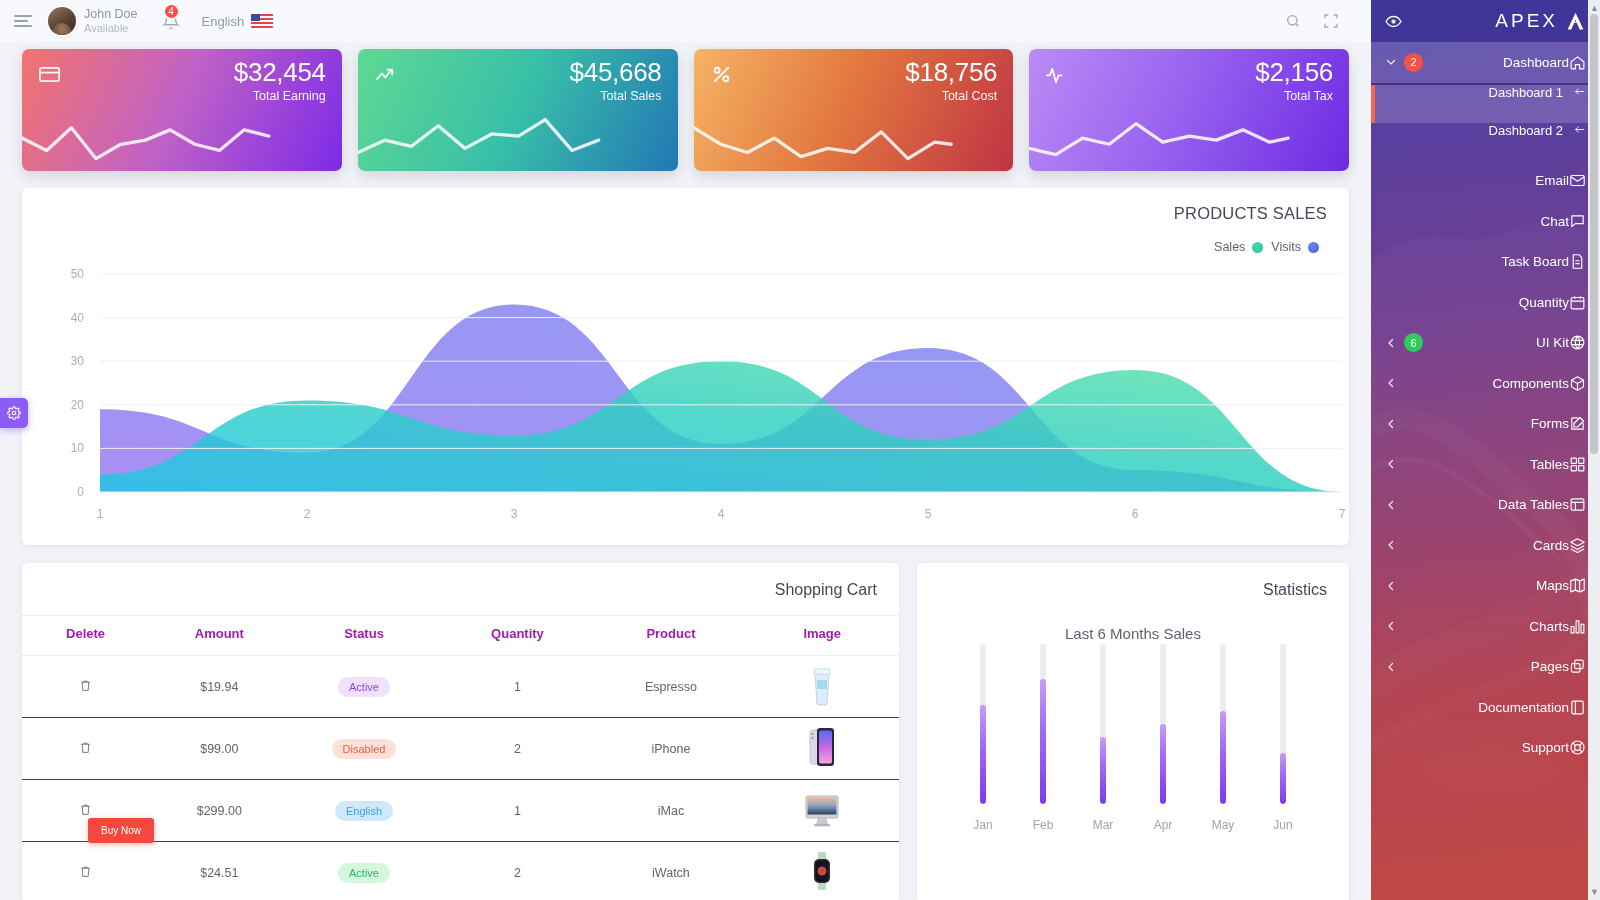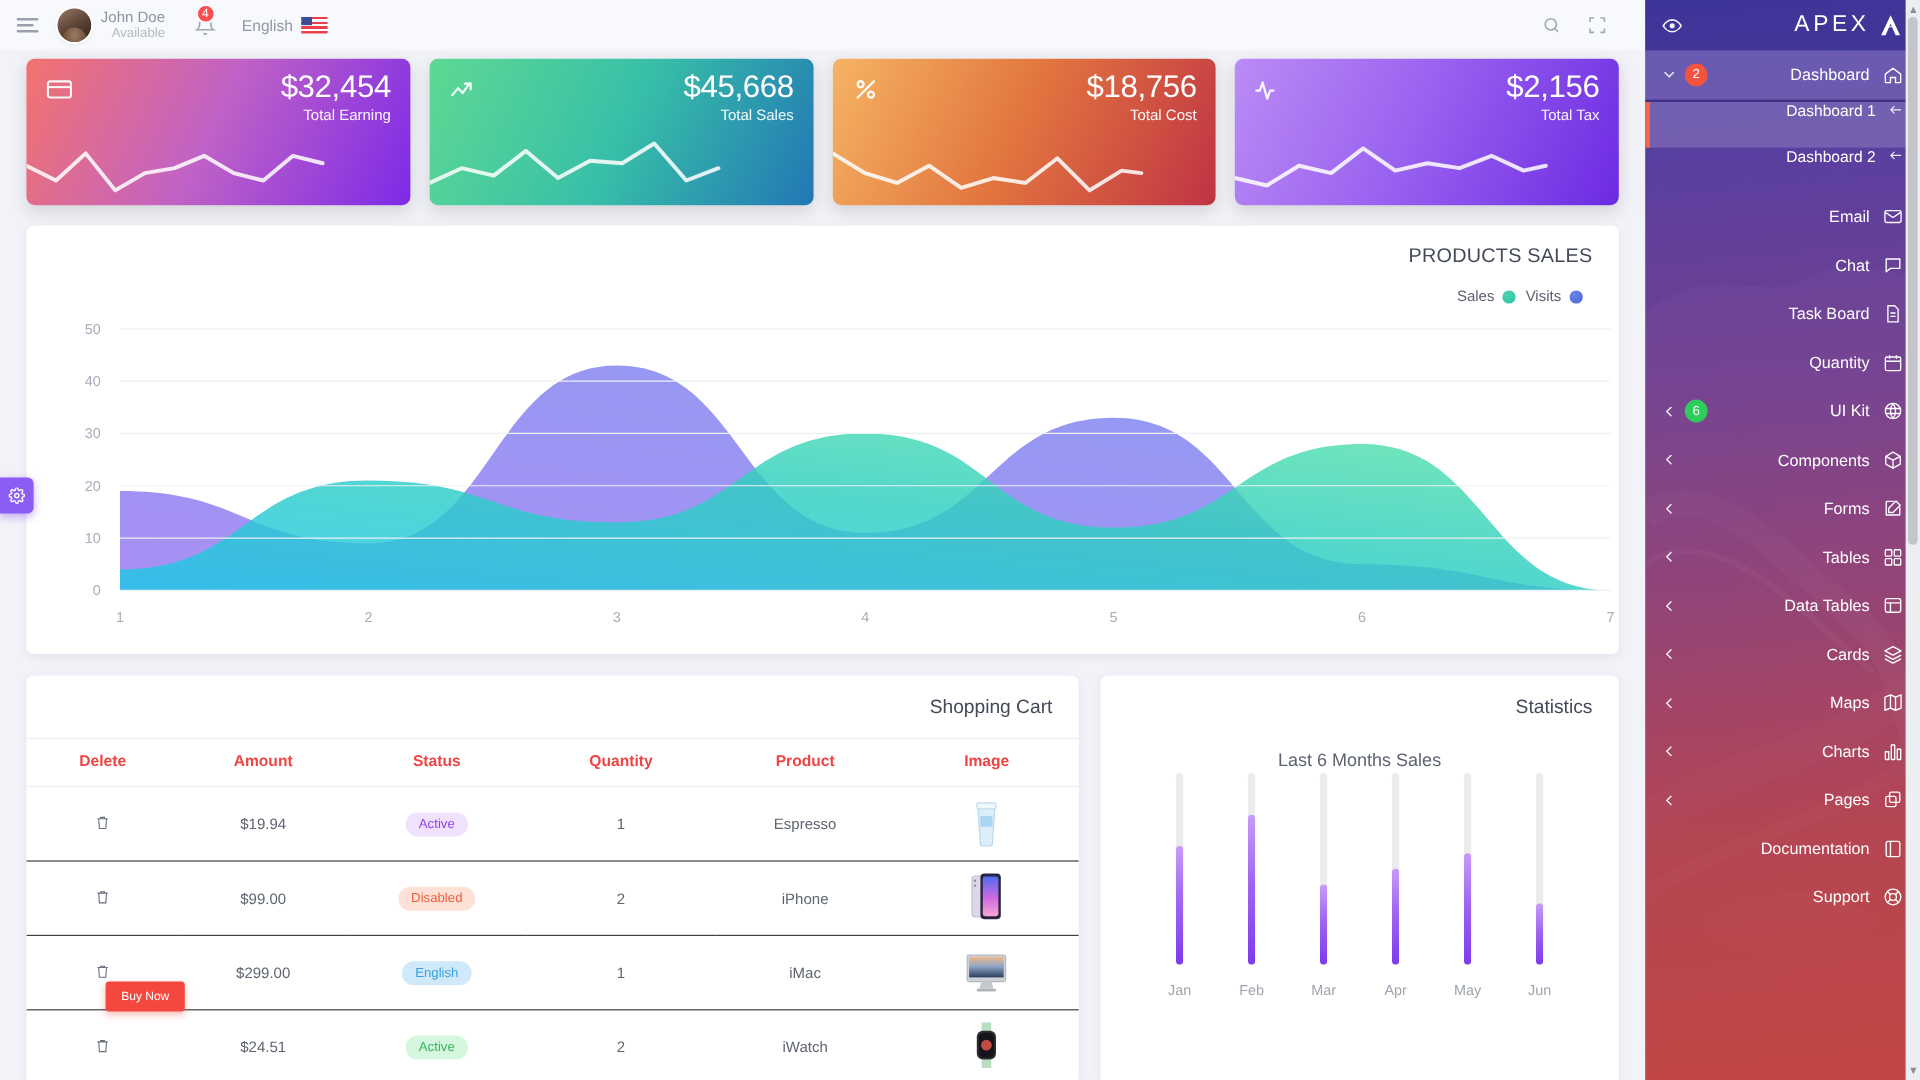--- a/index.html
+++ b/index.html
@@ -12,21 +12,20 @@
   .app { position:relative; width:1600px; height:900px; display:flex; }
 
   
   .main { position:relative; width:1371px; height:900px; overflow:hidden; }
 
   
   .topbar {
     height:42px; background:#f8f9fc;
     display:flex; align-items:center; padding:0 14px;
     position:relative;
-    text-align:right;
   }
   .hamburger { width:20px; display:flex; flex-direction:column; gap:3px; cursor:pointer; margin-right:14px; }
   .hamburger span { height:2px; background:#9aa0ad; border-radius:2px; }
   .hamburger span:nth-child(1){ width:18px; }
   .hamburger span:nth-child(2){ width:14px; }
   .hamburger span:nth-child(3){ width:18px; }
 
   .avatar {
     width:28px; height:28px; border-radius:50%;
     background:linear-gradient(150deg,#8a6f5e 10%,#5d4436 50%,#3a2a20 90%);
@@ -82,21 +81,21 @@
   .leg { display:flex; align-items:center; gap:7px; font-size:12.5px; color:#5b6170; }
   .leg-dot { width:11px; height:11px; border-radius:50%; }
   .plot { position:absolute; left:0; right:0; top:78px; bottom:0; }
 
   
   .bottom { display:flex; gap:18px; padding:18px 22px 0 22px; }
   .cart-card { width:877px; height:340px; padding:0; overflow:hidden; position:relative; }
   .cart-title { text-align:right; font-size:16px; color:#44495a; padding:18px 22px 16px 22px; }
   table { width:100%; border-collapse:collapse; }
   thead th {
-    font-size:13px; font-weight:700; color:#ef4444; padding:10px 0 14px 0;
+    font-size:13px; font-weight:700; color:#a21caf; padding:10px 0 14px 0;
     border-top:1px solid #eceef3; border-bottom:1px solid #eceef3; text-align:center;
   }
   tbody td { font-size:12.5px; color:#5e6470; padding:0; height:62px; text-align:center;
              border-bottom:1px solid #404040; vertical-align:middle; }
   .trash { width:13px; height:15px; color:#6a7080; cursor:pointer; display:inline-block; }
   .badge { display:inline-block; font-size:11px; padding:4px 11px; border-radius:11px; }
   .b-active-p{ background:#f0e1fd; color:#8e44ec; }
   .b-disabled{ background:#fde0d6; color:#f0603f; }
   .b-paused  { background:#cfe9fb; color:#3aa0e0; }
   .b-active-g{ background:#d5f7dd; color:#36b560; }
@@ -149,21 +148,21 @@
     height:40.5px; display:flex; align-items:center; padding:0 14px;
     font-size:13.5px; cursor:pointer; position:relative; color:#fff;
   }
   .nav-item.parent.open { background:rgba(255,255,255,.14); }
   .nav-caret { width:12px; height:12px; opacity:.9; }
   .nav-badge {
     min-width:19px; height:19px; border-radius:50%; font-size:11px;
     display:flex; align-items:center; justify-content:center; margin-left:7px; color:#fff;
   }
   .nav-spacer { flex:1; }
-  .nav-label { margin-right:11px; white-space:nowrap; }
+  .nav-label { white-space:nowrap; }
   .nav-ico { width:17px; height:17px; flex:0 0 auto; }
 
   .sub-item {
     height:38px; display:flex; align-items:flex-start; justify-content:flex-end;
     padding:0 14px; font-size:13px; cursor:pointer; position:relative; color:#fff;
   }
   .sub-item.active { background:rgba(255,255,255,.17); }
   .sub-item.active::before {
     content:""; position:absolute; left:0; top:0; bottom:0; width:4px; background:#f4654b;
   }

